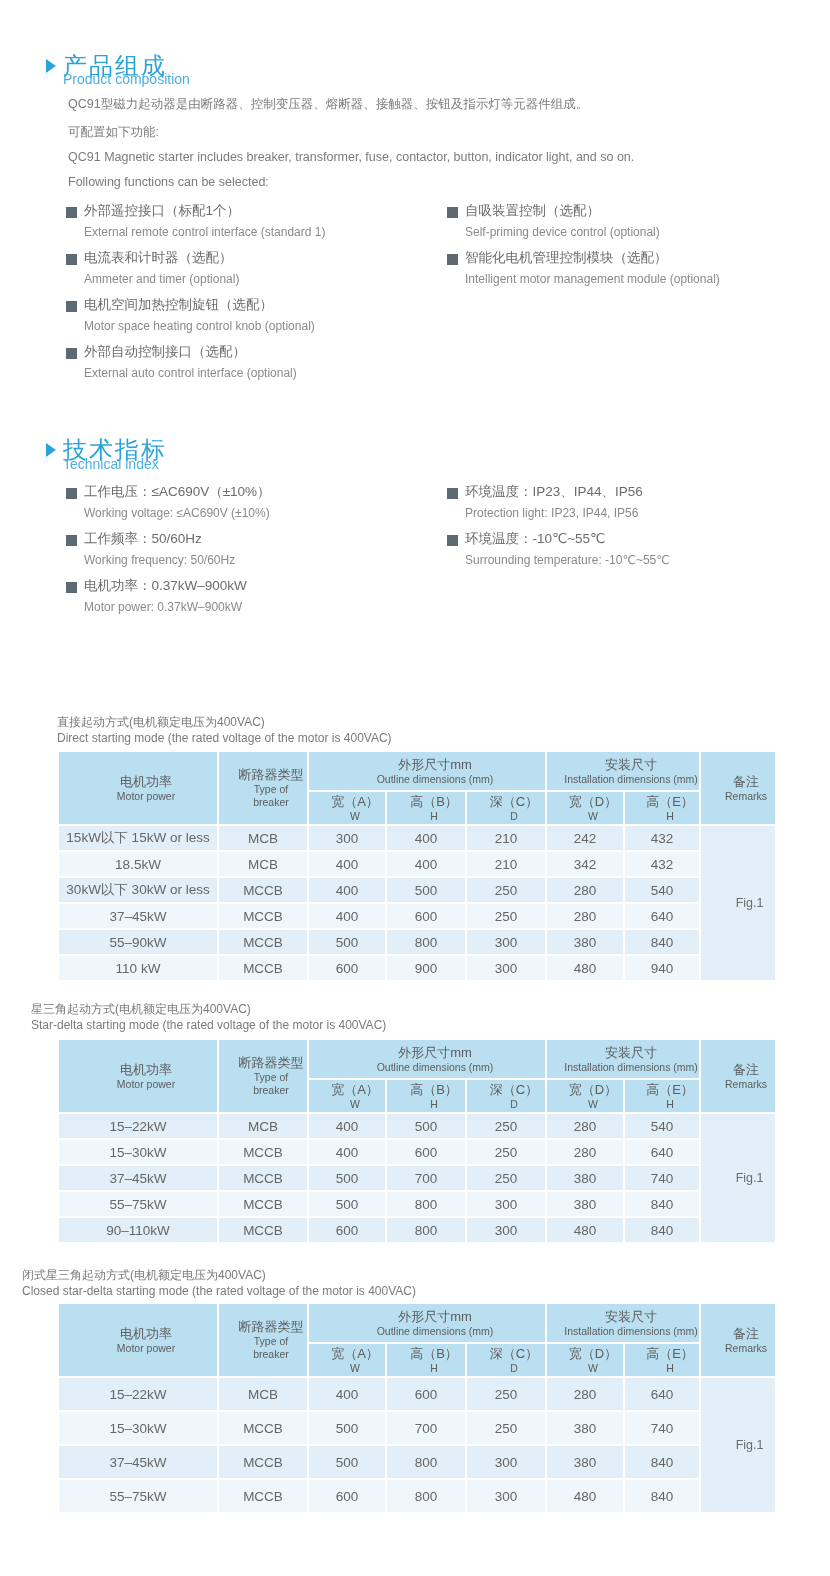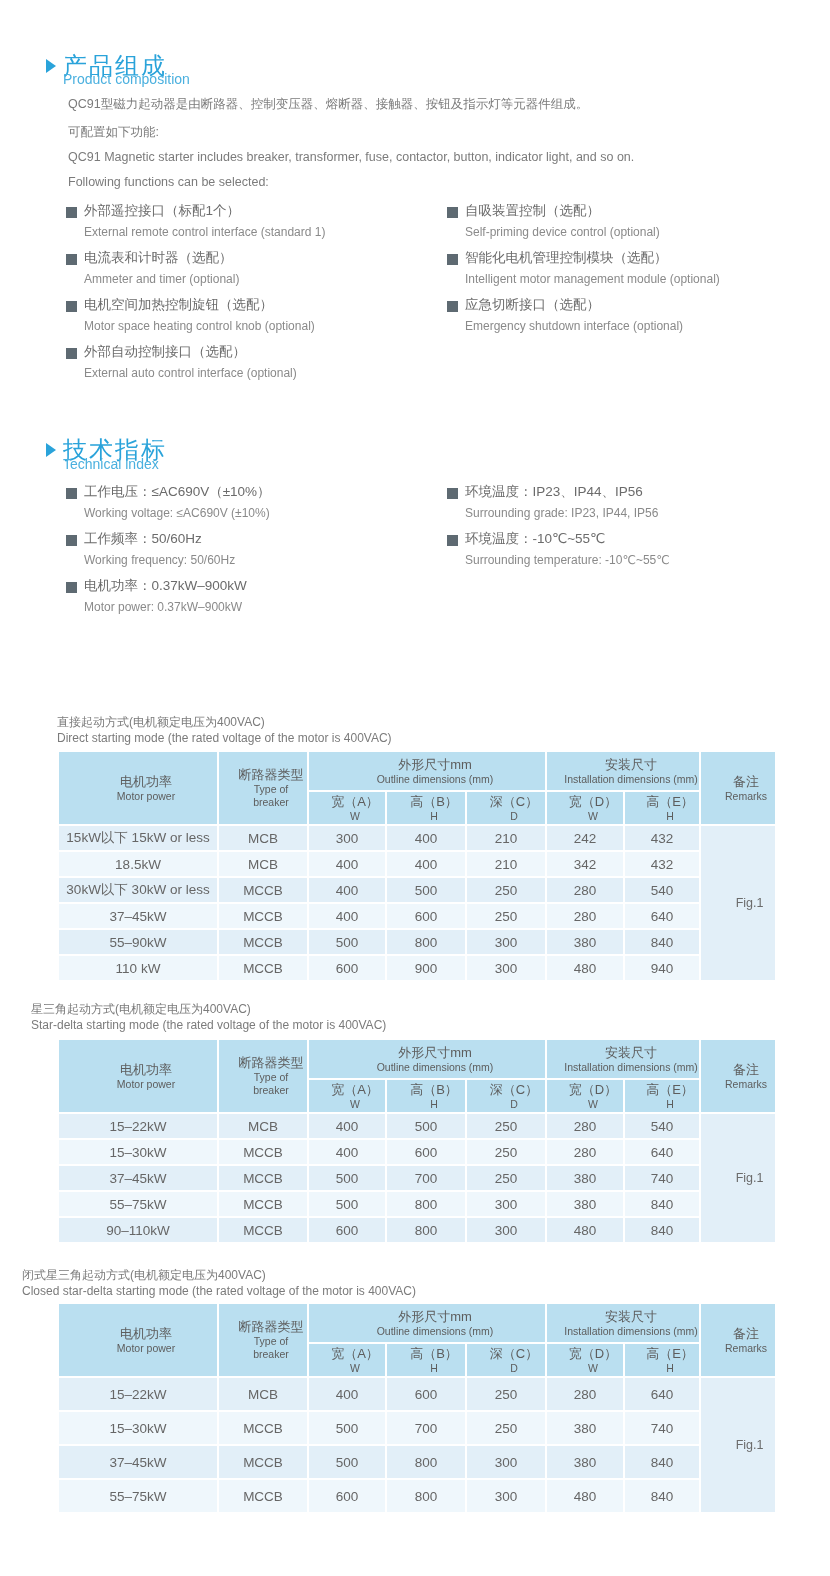--- a/index.html
+++ b/index.html
@@ -95,27 +95,20 @@
         </div>
       <div class="en">Self-priming device control (optional)</div>
     </div>
     <div class="feat">
       <div class="zh">
           <span class="sq"></span>
           <span>智能化电机管理控制模块（选配）</span>
         </div>
       <div class="en">Intelligent motor management module (optional)</div>
     </div>
-    <div class="feat">
-      <div class="zh">
-          <span class="sq"></span>
-          <span>应急切断接口（选配）</span>
-        </div>
-      <div class="en">Emergency shutdown interface (optional)</div>
-    </div>
   </div>
 
   <div class="abs sec-head" style="top:426px;left:46px;">
     <span class="tri"></span>
     <span class="title-zh">技术指标</span>
   </div>
   <div class="abs sec-sub" style="top:456px;left:63px;">Technical index</div>
 
   <div class="abs" style="top:483px;left:66px;width:370px;">
     <div class="feat">
@@ -140,21 +133,21 @@
       <div class="en">Motor power: 0.37kW–900kW</div>
     </div>
   </div>
 
   <div class="abs" style="top:483px;left:447px;width:370px;">
     <div class="feat">
       <div class="zh">
           <span class="sq"></span>
           <span>环境温度：IP23、IP44、IP56</span>
         </div>
-      <div class="en">Surrounding grade: IP23, IP44, IP56</div>
+      <div class="en">Protection light: IP23, IP44, IP56</div>
     </div>
     <div class="feat">
       <div class="zh">
           <span class="sq"></span>
           <span>环境温度：-10℃~55℃</span>
         </div>
       <div class="en">Surrounding temperature: -10℃~55℃</div>
     </div>
   </div>
 

